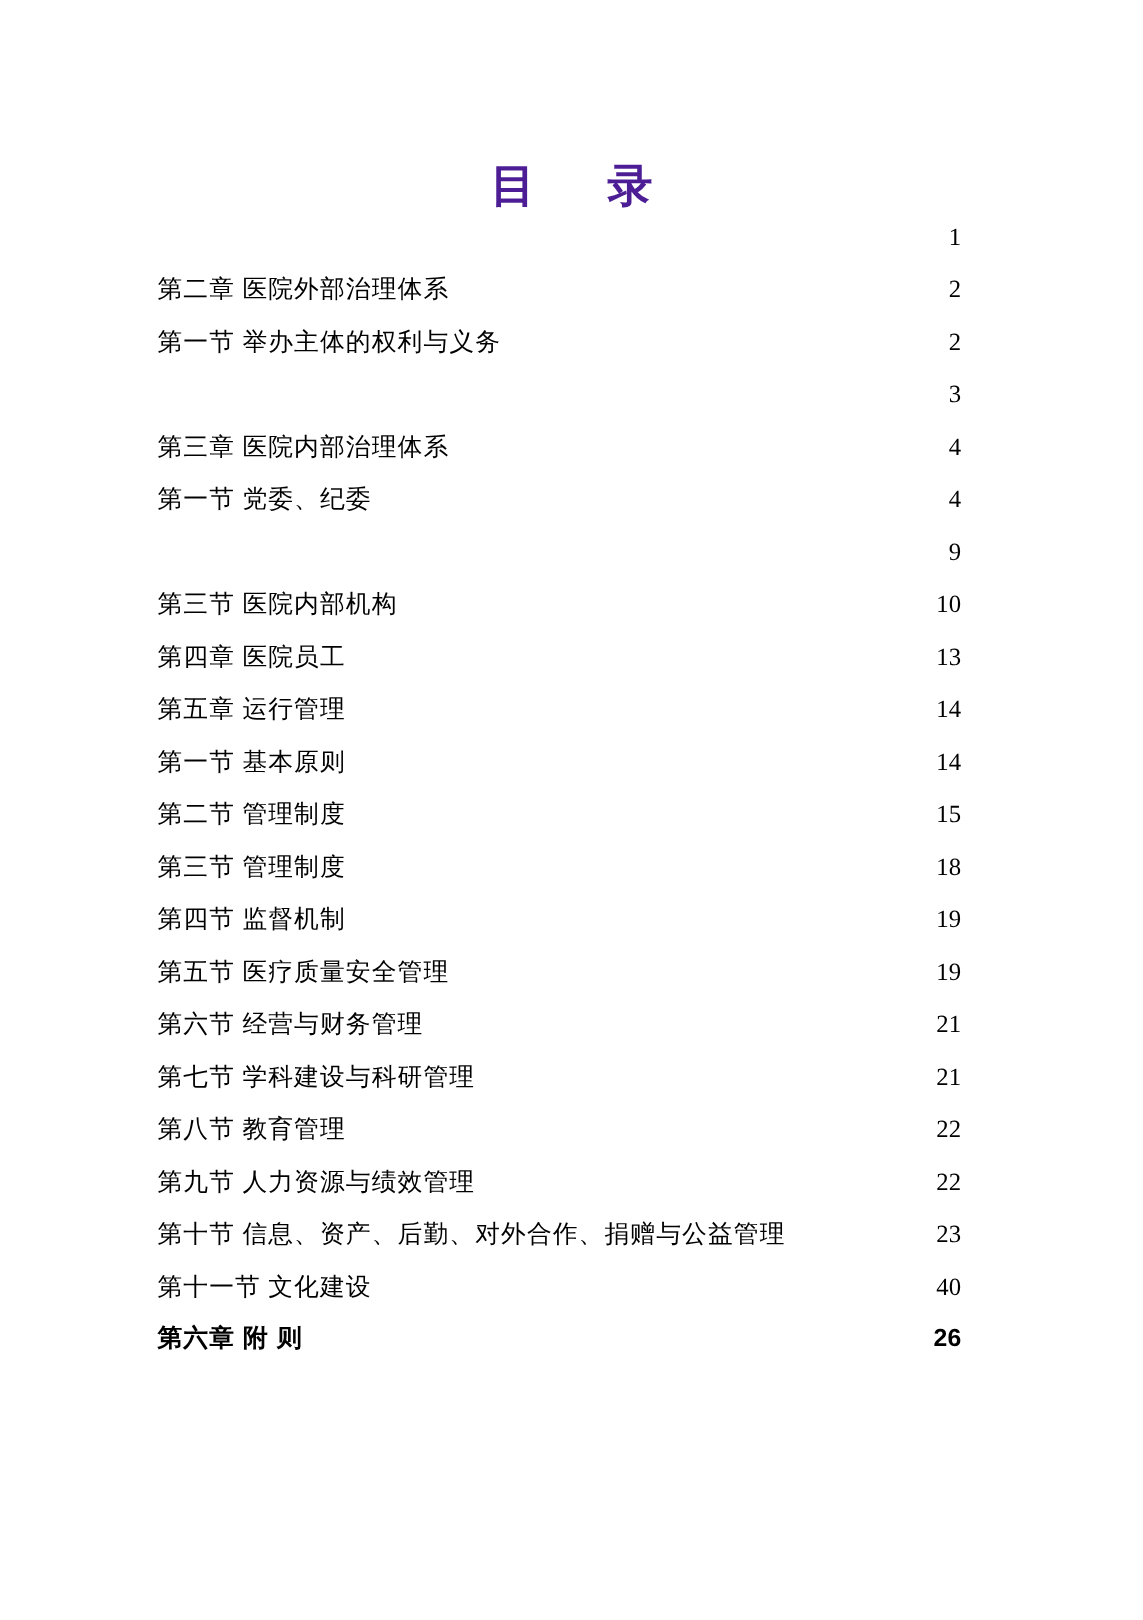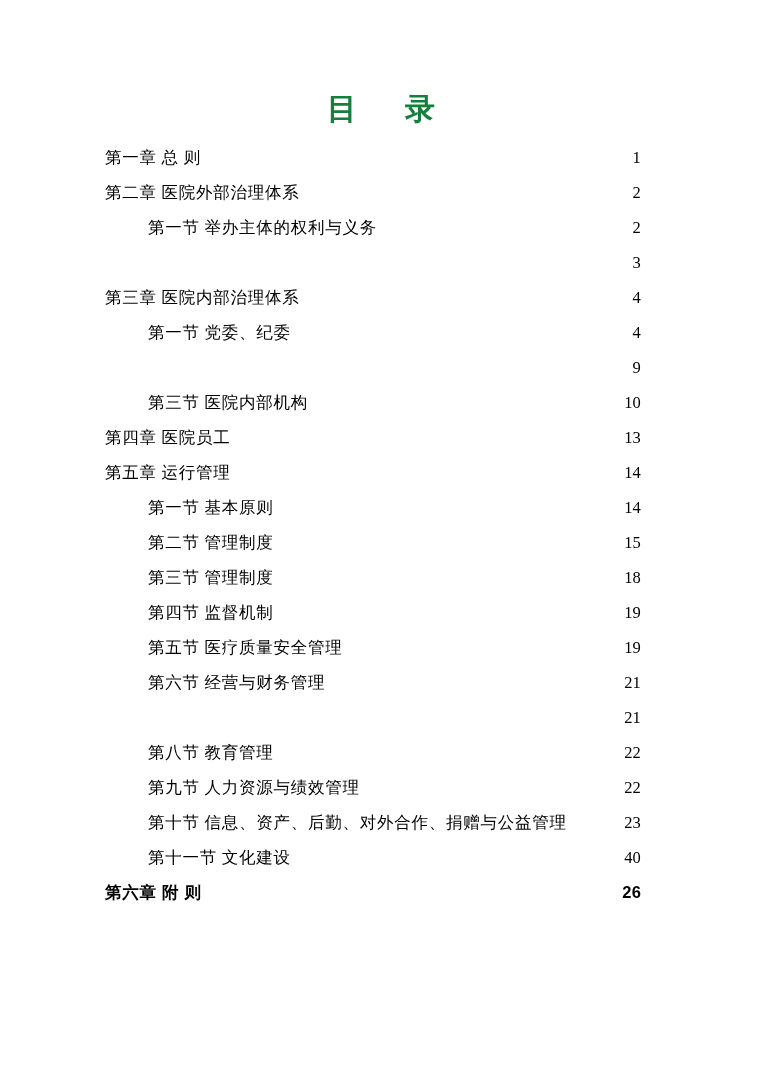--- a/index.html
+++ b/index.html
@@ -20,31 +20,31 @@
   .page {
     position: relative;
     width: 762px;
     height: 1080px;
     box-sizing: border-box;
   }
 
   
   .toc-title {
     position: absolute;
-    top: 92px;
+    top: 108px;
     left: 0;
     width: 762px;
     text-align: center;
     font-family: "Liberation Sans", "DejaVu Sans", sans-serif;
     font-size: 30px;
     font-weight: bold;
     letter-spacing: 0.30em;
     text-indent: 0.30em;
     line-height: 34px;
-    color: #15803d;
+    color: #4c1d95;
   }
 
   
   .toc-list {
     position: absolute;
     top: 140px;
     left: 105px;
     width: 536px;   
   }
 
@@ -57,21 +57,20 @@
     white-space: nowrap;
   }
 
   
   .toc-entry.level-chapter {
     margin-left: 0;
   }
 
   
   .toc-entry.level-section {
-    margin-left: 43px;
   }
 
   .entry-label {
     flex: 0 0 auto;
     letter-spacing: 0.045em;
   }
 
   
   .entry-label.gap-after {
     padding-right: 5px;
@@ -117,21 +116,20 @@
 </style>
 </head>
 <body>
 
 <div class="page">
 
   <div class="toc-title">目　录</div>
 
   <div class="toc-list" id="toc-list">
       <div class="toc-entry level-chapter">
-        <span class="entry-label">第一章  总  则</span>
         <span class="entry-leader"></span>
         <span class="entry-page">1</span>
       </div>
       <div class="toc-entry level-chapter">
         <span class="entry-label">第二章  医院外部治理体系</span>
         <span class="entry-leader"></span>
         <span class="entry-page">2</span>
       </div>
       <div class="toc-entry level-section">
         <span class="entry-label gap-after">第一节  举办主体的权利与义务</span>
@@ -195,20 +193,21 @@
         <span class="entry-label">第五节  医疗质量安全管理</span>
         <span class="entry-leader"></span>
         <span class="entry-page">19</span>
       </div>
       <div class="toc-entry level-section">
         <span class="entry-label">第六节  经营与财务管理</span>
         <span class="entry-leader"></span>
         <span class="entry-page">21</span>
       </div>
       <div class="toc-entry level-section">
+        <span class="entry-label">第七节  学科建设与科研管理</span>
         <span class="entry-leader"></span>
         <span class="entry-page">21</span>
       </div>
       <div class="toc-entry level-section">
         <span class="entry-label">第八节  教育管理</span>
         <span class="entry-leader"></span>
         <span class="entry-page">22</span>
       </div>
       <div class="toc-entry level-section">
         <span class="entry-label">第九节  人力资源与绩效管理</span>

